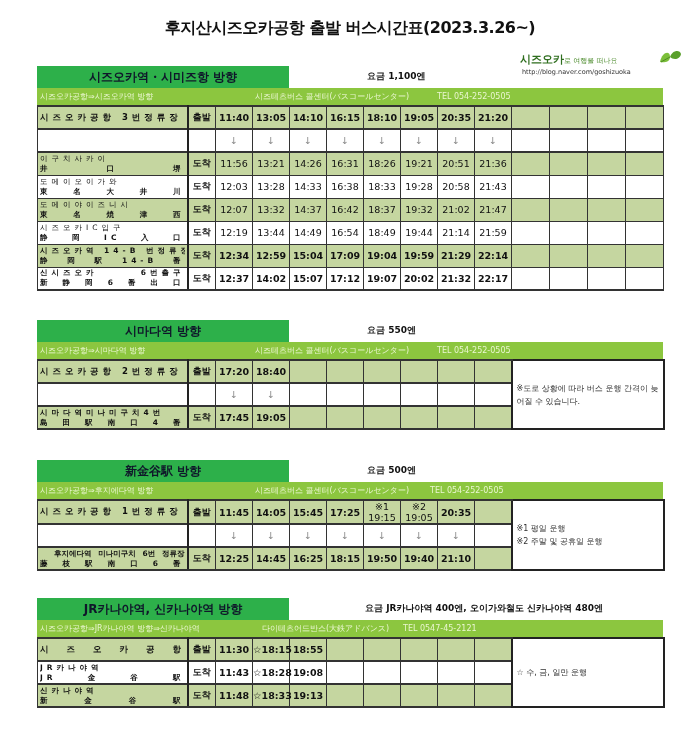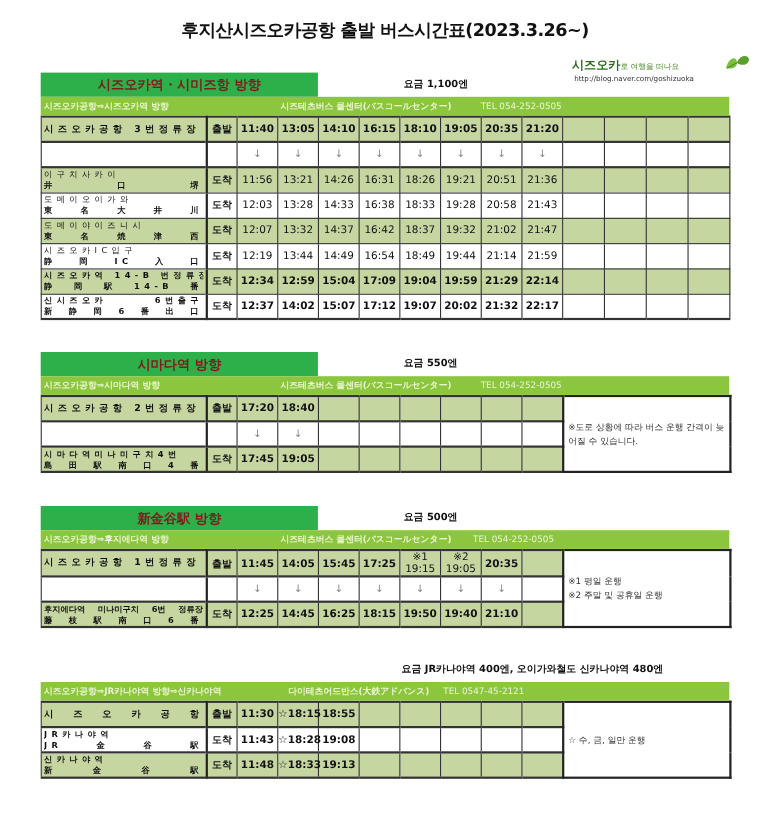--- a/index.html
+++ b/index.html
@@ -14,32 +14,32 @@
   .logo { position: absolute; left: 520px; top: 48px; width: 170px; height: 36px; }
   .logo-main { font-size: 11px; color: #2f6e1f; font-weight: bold; position: absolute; left: 0; top: 4px; white-space: nowrap; }
   .logo-main .sub { font-size: 7px; font-weight: normal; color: #4a8a2a; margin-top: 29px; }
   .logo-url { font-size: 6.5px; color: #333; position: absolute; left: 2px; top: 20px; white-space: nowrap; }
   .logo-leaf { position: absolute; left: 138px; top: 0px; width: 24px; height: 18px; }
 
   .section { position: absolute; left: 37px; width: 626px; }
   .sec-head { position: relative; height: 22px; }
   .sec-title {
     position: absolute; left: 0; top: 0; width: 252px; height: 22px;
-    background: #2db04a; color: #7f1d1d; font-size: 12px; font-weight: bold;
+    background: #2db04a; color: #0f172a; font-size: 12px; font-weight: bold;
     text-align: center; line-height: 22px;
   }
   .sec-fare {
     position: absolute; top: 4px; font-size: 9px; font-weight: bold; color: #111; white-space: nowrap;
   }
   .sec-sub {
     height: 17px; background: #8cc63f; color: #eaf6d0; font-size: 8px;
     position: relative; line-height: 17px;
   }
-  .sec-sub .route { position: absolute; left: 3px; font-weight: bold; }
-  .sec-sub .company { position: absolute; left: 218px; white-space: nowrap; font-weight: bold; }
+  .sec-sub .route { position: absolute; left: 3px; }
+  .sec-sub .company { position: absolute; left: 218px; white-space: nowrap; }
   .sec-sub .tel { position: absolute; white-space: nowrap; }
 
   table.tt { border-collapse: collapse; width: 626px; table-layout: fixed; }
   table.tt td {
     border: 1px solid #333; height: 23px; text-align: center; vertical-align: middle;
     font-size: 9.5px; padding: 0;
   }
   table.tt tr.shade td { background: #c5d6a0; }
   table.tt tr.white td { background: #ffffff; }
   table.tt tr.top td { border-top: 2px solid #333; }
@@ -369,39 +369,40 @@
       <td class="arrow">↓</td>
       <td class="arrow">↓</td>
       <td class="arrow">↓</td>
       <td class="arrow">↓</td>
       <td class="arrow">↓</td>
       <td class="arrow">↓</td>
       <td></td>
     </tr>
     <tr class="shade top bottom">
       <td class="stop two boldtop">
-            <span class="l1" style="letter-spacing:0;">후지에다역 미나미구치 6번 정류장</span>
+            <span class="l1" style="letter-spacing:0;margin-left:14px;">후지에다역 미나미구치 6번 정류장</span>
             <span class="l2">藤枝駅南口6番</span>
           </td>
       <td class="kind">도착</td>
       <td class="t b">12:25</td>
       <td class="t b">14:45</td>
       <td class="t b">16:25</td>
       <td class="t b">18:15</td>
       <td class="t b">19:50</td>
       <td class="t b">19:40</td>
       <td class="t b">21:10</td>
       <td></td>
     </tr>
   </tbody>
     </table>
 </div>
 
 <div class="section" style="top:598px;">
   <div class="sec-head">
+    <div class="sec-title">JR카나야역, 신카나야역 방향</div>
     <div class="sec-fare" style="left:328px;">요금 JR카나야역 400엔, 오이가와철도 신카나야역 480엔</div>
   </div>
   <div class="sec-sub">
     <span class="route">시즈오카공항⇒JR카나야역 방향⇒신카나야역</span>
     <span class="company" style="left:225px;">다이테츠어드반스(大鉄アドバンス)</span>
     <span class="tel" style="left:366px;">TEL 0547-45-2121</span>
   </div>
   <table class="tt">
     <colgroup>
       <col style="width:150px">

